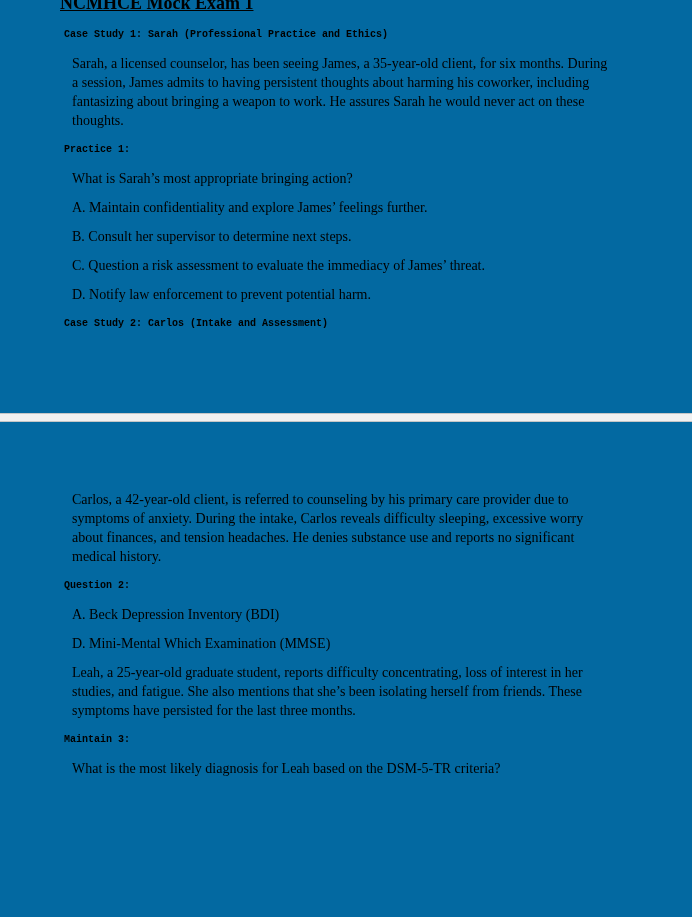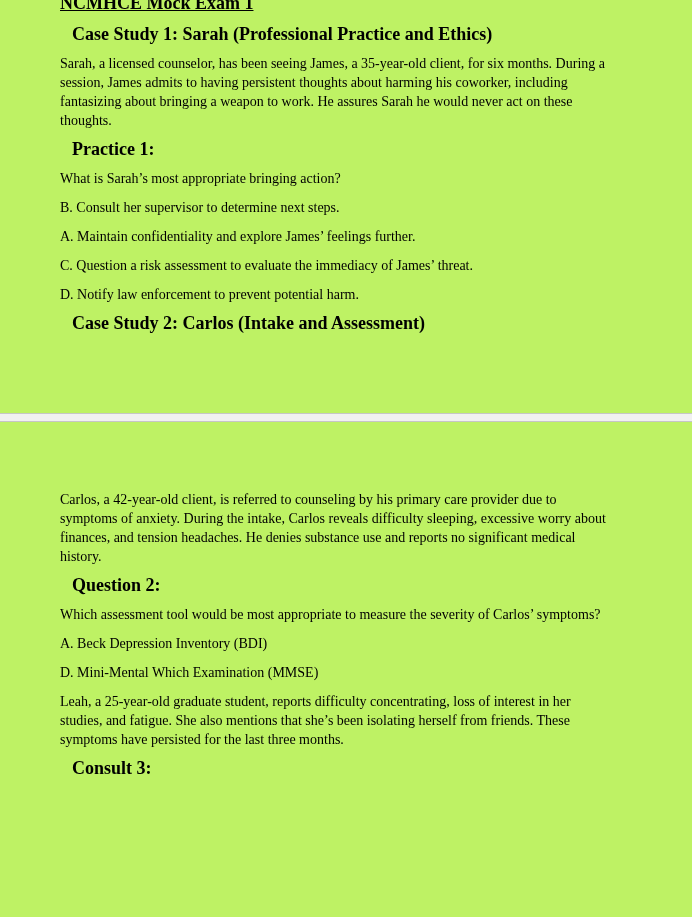--- a/index.html
+++ b/index.html
@@ -14,79 +14,80 @@
     overflow: hidden;
     background: #ffffff;
     color: #000000;
     font-family: "Liberation Serif", "DejaVu Serif", serif;
     font-size: 14px;
     line-height: 19px;
   }
   .page {
     box-sizing: border-box;
     padding: 0 78px 0 60px;
-    background: #bef264;
+    background: #0369a1;
     overflow: hidden;
   }
   .page-1 { height: 413px; }
   .page-2 { height: 495px; padding-top: 68px; }
   .page-separator {
     height: 7px;
     background: #f1f1f1;
     border-top: 1px solid #c6c6c6;
     border-bottom: 1px solid #c6c6c6;
   }
   .doc-title {
     font-size: 18px;
     line-height: 23px;
     font-weight: bold;
     text-decoration: underline;
     margin: -8px 0 10px 0;
   }
   .block-heading {
-    font-size: 18px;
+    font-size: 10px;
     line-height: 19px;
     font-weight: bold;
-    margin: 0 0 10px 12px;
+    margin: 0 0 10px 4px;
     max-width: 554px;
+    font-family: Liberation Mono, monospace;
   }
   .block-text {
-    margin: 0 0 10px 0;
+    margin: 0 0 10px 12px;
     max-width: 554px;
   }
 </style>
 </head>
 <body>
 
 <div class="viewport">
 
   <section class="page page-1">
     <h1 class="doc-title">NCMHCE Mock Exam 1</h1>
 
     <h2 class="block-heading">Case Study 1: Sarah (Professional Practice and Ethics)</h2>
     <p class="block-text">Sarah, a licensed counselor, has been seeing James, a 35-year-old client, for six months. During a session, James admits to having persistent thoughts about harming his coworker, including fantasizing about bringing a weapon to work. He assures Sarah he would never act on these thoughts.</p>
 
     <h2 class="block-heading">Practice 1:</h2>
     <p class="block-text">What is Sarah’s most appropriate bringing action?</p>
+    <p class="block-text">A. Maintain confidentiality and explore James’ feelings further.</p>
     <p class="block-text">B. Consult her supervisor to determine next steps.</p>
-    <p class="block-text">A. Maintain confidentiality and explore James’ feelings further.</p>
     <p class="block-text">C. Question a risk assessment to evaluate the immediacy of James’ threat.</p>
     <p class="block-text">D. Notify law enforcement to prevent potential harm.</p>
 
     <h2 class="block-heading">Case Study 2: Carlos (Intake and Assessment)</h2>
   </section>
 
   <div class="page-separator"></div>
 
   <section class="page page-2">
     <p class="block-text">Carlos, a 42-year-old client, is referred to counseling by his primary care provider due to symptoms of anxiety. During the intake, Carlos reveals difficulty sleeping, excessive worry about finances, and tension headaches. He denies substance use and reports no significant medical history.</p>
 
     <h2 class="block-heading">Question 2:</h2>
-    <p class="block-text">Which assessment tool would be most appropriate to measure the severity of Carlos’ symptoms?</p>
     <p class="block-text">A. Beck Depression Inventory (BDI)</p>
     <p class="block-text">D. Mini-Mental Which Examination (MMSE)</p>
 
     <p class="block-text">Leah, a 25-year-old graduate student, reports difficulty concentrating, loss of interest in her studies, and fatigue. She also mentions that she’s been isolating herself from friends. These symptoms have persisted for the last three months.</p>
 
-    <h2 class="block-heading">Consult 3:</h2>
+    <h2 class="block-heading">Maintain 3:</h2>
+    <p class="block-text">What is the most likely diagnosis for Leah based on the DSM-5-TR criteria?</p>
   </section>
 
 </div>
 
 </body></html>

